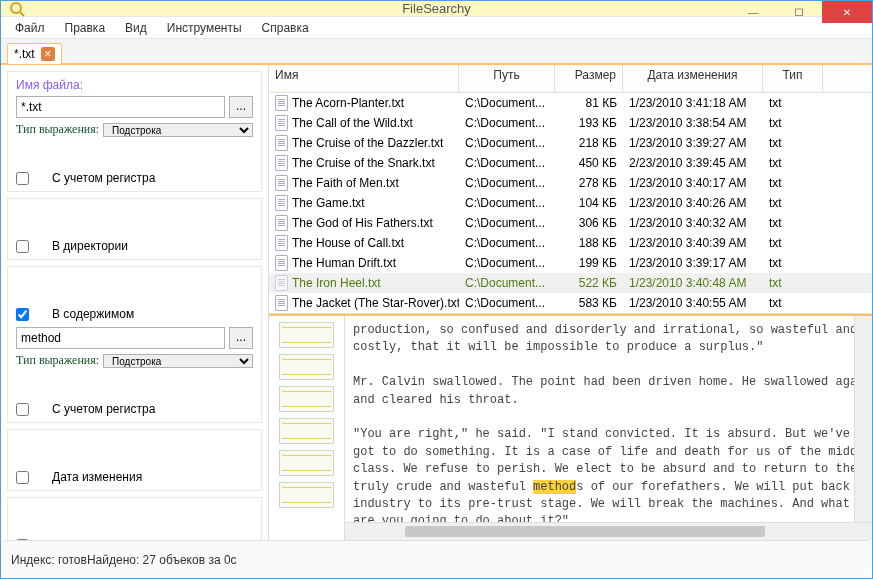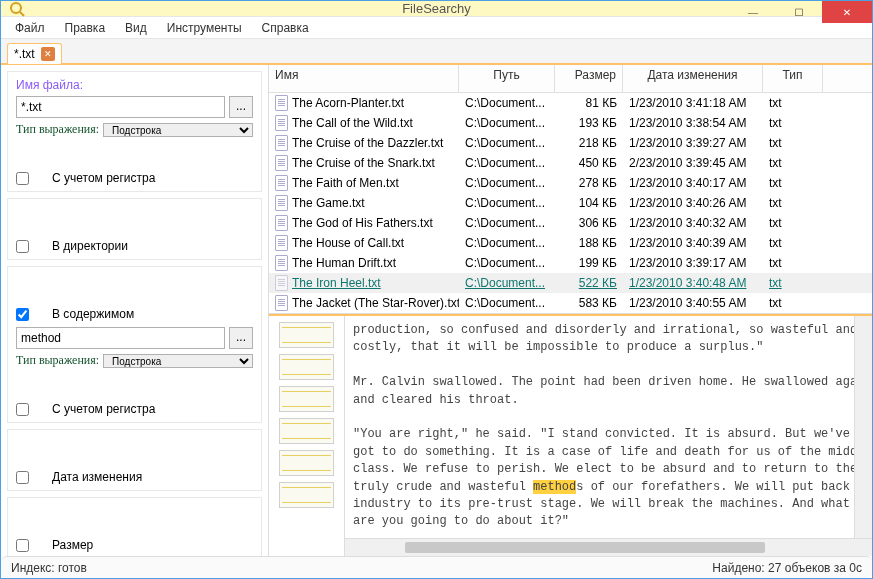--- a/index.html
+++ b/index.html
@@ -35,34 +35,34 @@
 .c2 { width: 96px; }
 .c3 { width: 68px; text-align: right; }
 .c4 { width: 140px; }
 .c5 { width: 60px; }
 .tbody { max-height: 220px; overflow: hidden; }
 .tr { display: flex; height: 20px; align-items: center; }
 .tr .td { padding: 0 6px; overflow: hidden; white-space: nowrap; }
 .tr .c1 { display: flex; align-items: center; gap: 4px; }
 .ficon { width: 13px; height: 16px; border: 1px solid #aac; border-radius: 1px; background: #fff; position: relative; flex-shrink: 0; }
 .ficon::after { content: ""; position: absolute; top: 3px; left: 2px; right: 2px; height: 1px; background: #aac; box-shadow: 0 2px 0 #aac, 0 4px 0 #aac, 0 6px 0 #aac; }
-.tr.sel { background: #f0f0f0; color: #0f766e; text-decoration: underline; }
+.tr.sel { background: #f0f0f0; color: #4d7c0f; }
 .tr.sel .ficon { opacity: 0.5; }
 .preview { flex: 1; display: flex; border-top: 2px solid #ffc266; min-height: 0; }
 .minimap { width: 76px; border-right: 1px solid #ddd; background: #fff; padding: 6px 10px; display: flex; flex-direction: column; gap: 6px; }
 .miniblock { height: 26px; border: 1px solid #d0d0d0; background: #fafaf0; position: relative; }
 .miniblock::before, .miniblock::after { content: ""; position: absolute; left: 2px; right: 2px; height: 1px; background: #e8d060; }
 .miniblock::before { top: 4px; }
 .miniblock::after { bottom: 4px; }
 .content { flex: 1; padding: 6px 8px; font-family: "Courier New", monospace; font-size: 12px; color: #444; line-height: 1.45; white-space: pre-wrap; word-break: break-word; overflow: hidden; position: relative; }
 .hl { background: #ffd040; }
 .scroll-v { position: absolute; right: 0; top: 0; bottom: 18px; width: 18px; background: #f0f0f0; border-left: 1px solid #ddd; }
 .scroll-h { position: absolute; left: 0; right: 0; bottom: 0; height: 18px; background: #f0f0f0; border-top: 1px solid #ddd; }
 .scroll-thumb-h { position: absolute; left: 60px; top: 3px; bottom: 3px; width: 360px; background: #c8c8c8; border-radius: 2px; }
-.statusbar { height: 22px; border-top: 1px solid #ddd; display: flex; align-items: center; padding: 0 10px; justify-content: space-between; background: #fafafa; color: #333; border-radius: 6px; }
+.statusbar { height: 38px; border-top: 1px solid #ddd; display: flex; align-items: center; padding: 0 10px; justify-content: flex-start; background: #fafafa; color: #333; border-radius: 6px; }
 .c3.td { text-align: right; }
 </style>
 </head>
 <body>
 
 <div class="titlebar">
   <svg class="icon" viewBox="0 0 16 16">
       <circle cx="7" cy="7" r="5" fill="none" stroke="#d4a020" stroke-width="2"></circle>
       <line x1="11" y1="11" x2="15" y2="15" stroke="#d4a020" stroke-width="2"></line>
     </svg>

